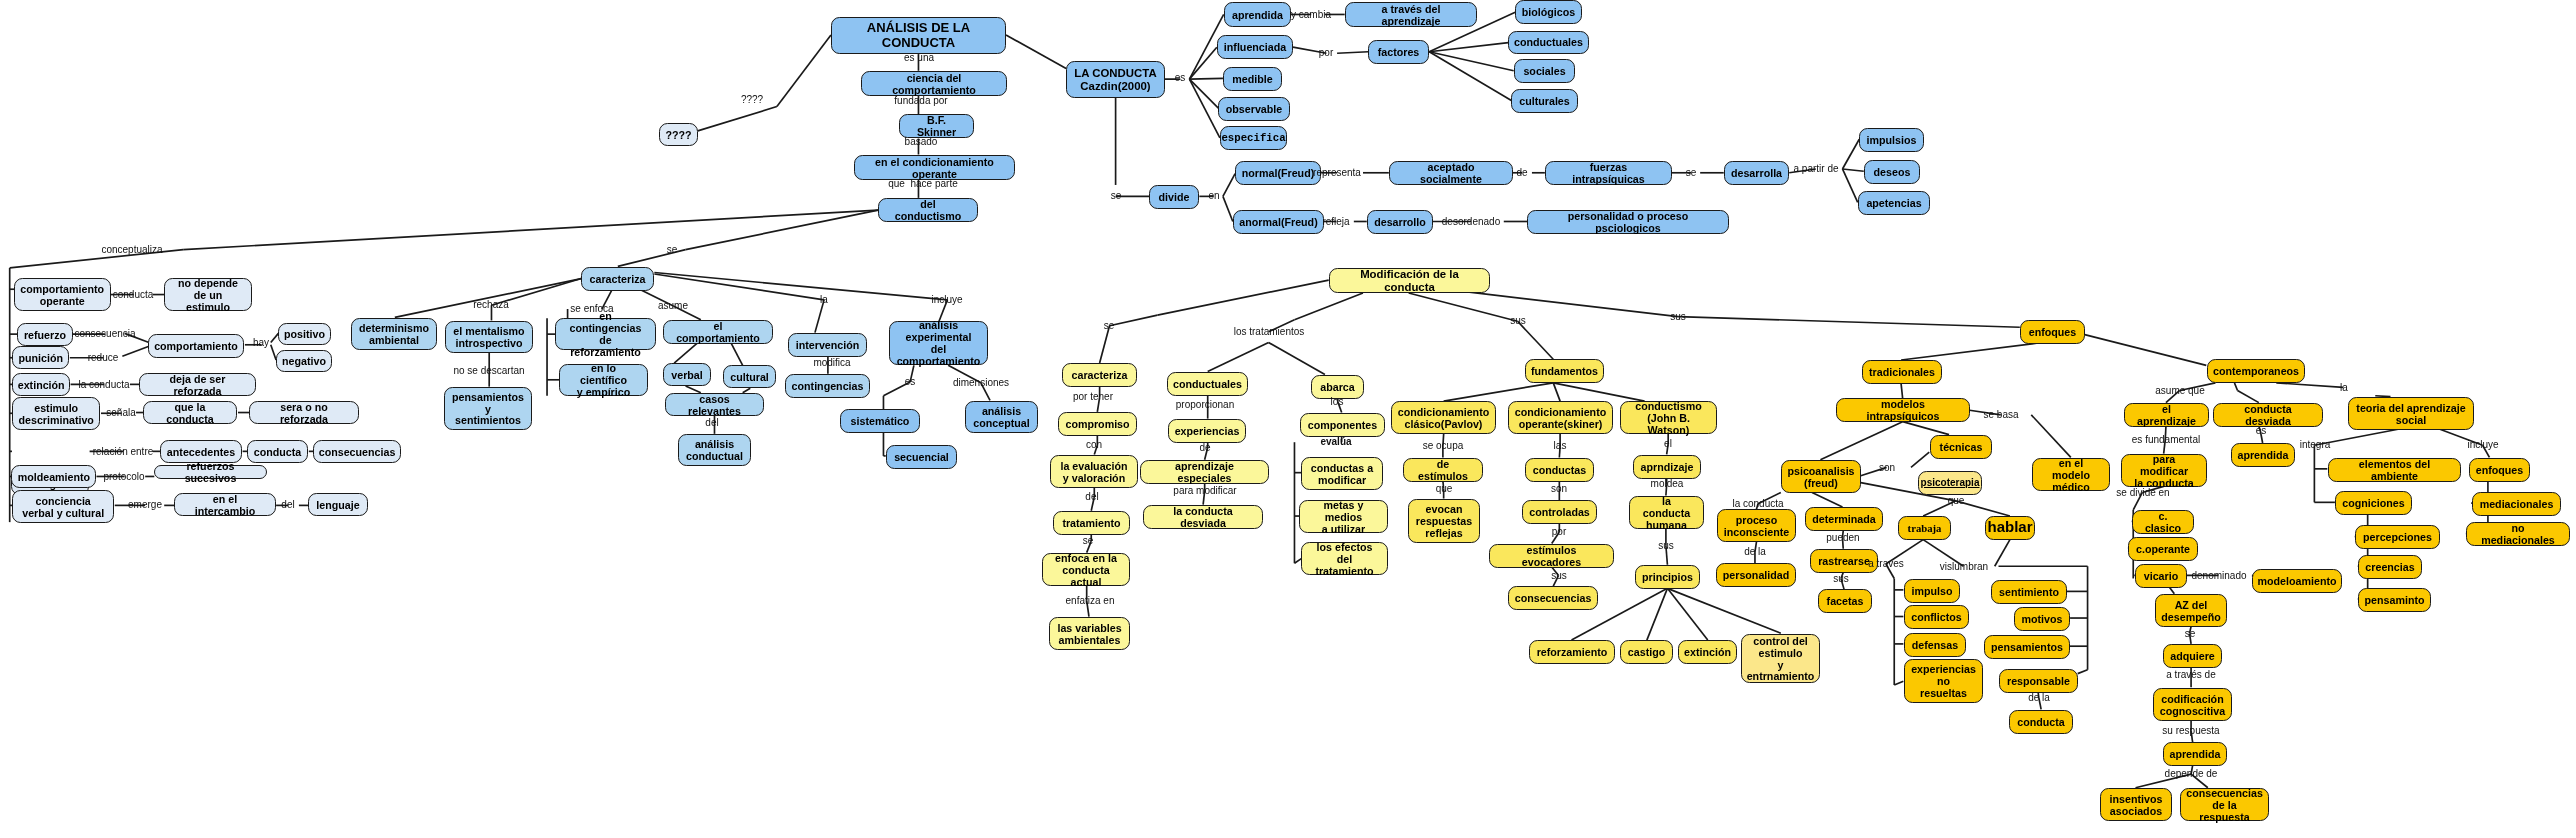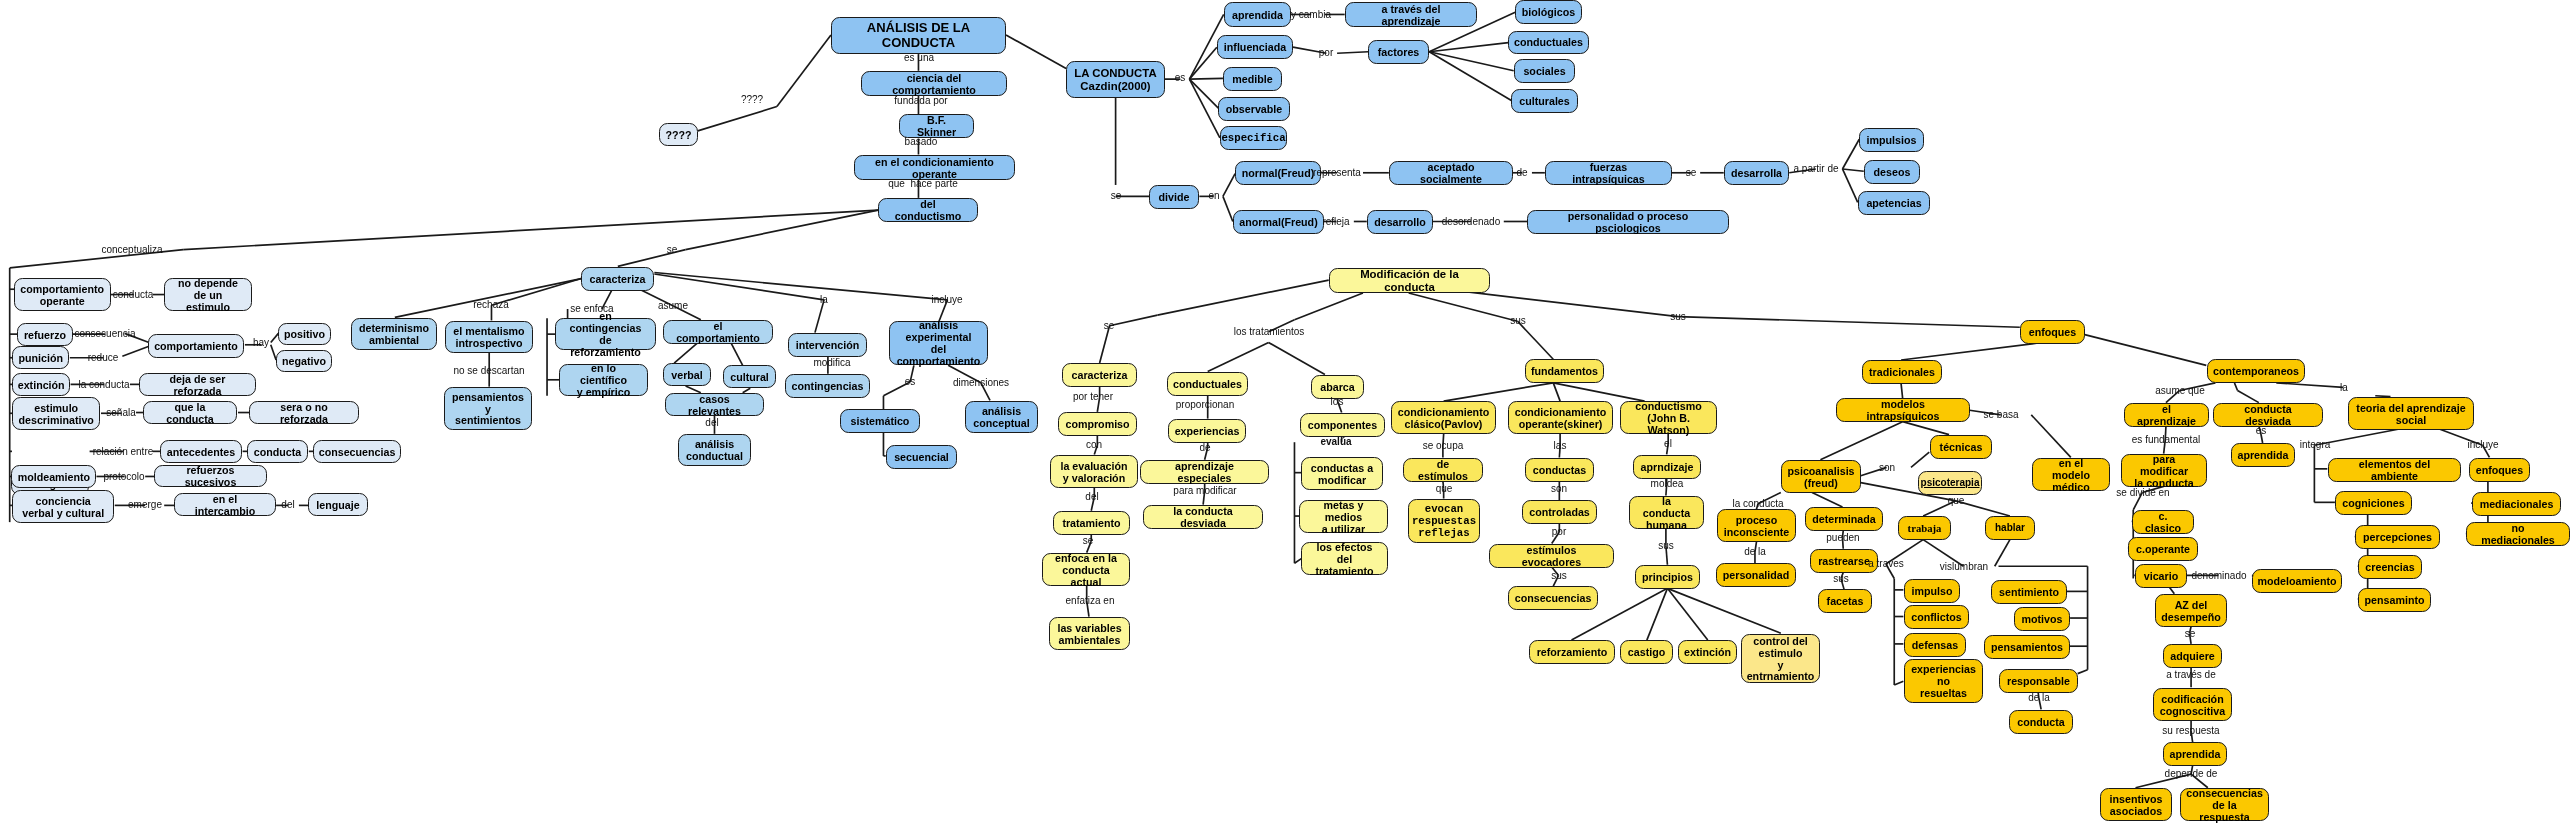--- a/index.html
+++ b/index.html
@@ -319,21 +319,21 @@
       <div class="node c-bluepale" style="left: 139px; top: 373px; width: 117px; height: 23px; font-size: 10.7px;">deja de ser reforzada</div>
       <div class="node c-bluepale" style="left: 12.2px; top: 397px; width: 88px; height: 33px; font-size: 10.7px;">estimulo
 descriminativo</div>
       <div class="node c-bluepale" style="left: 143px; top: 401px; width: 94px; height: 23px; font-size: 10.7px;">que la conducta</div>
       <div class="node c-bluepale" style="left: 249px; top: 401px; width: 110px; height: 23px; font-size: 10.7px;">sera o no reforzada</div>
       <div class="node c-bluepale" style="left: 11.4px; top: 440px; width: 78px; height: 23px; font-size: 10.7px; margin-top: 32px;">contingencia</div>
       <div class="node c-bluepale" style="left: 160px; top: 440px; width: 82px; height: 23px; font-size: 10.7px;">antecedentes</div>
       <div class="node c-bluepale" style="left: 247px; top: 440px; width: 61px; height: 23px; font-size: 10.7px;">conducta</div>
       <div class="node c-bluepale" style="left: 313px; top: 440px; width: 88px; height: 23px; font-size: 10.7px;">consecuencias</div>
       <div class="node c-bluepale" style="left: 11.4px; top: 465px; width: 85px; height: 23px; font-size: 10.7px;">moldeamiento</div>
-      <div class="node c-bluepale" style="left: 154px; top: 465px; width: 113px; height: 22px; font-size: 10.7px;">refuerzos sucesivos</div>
+      <div class="node c-bluepale" style="left: 154px; top: 465px; width: 113px; height: 14px; font-size: 10.7px;">refuerzos sucesivos</div>
       <div class="node c-bluepale" style="left: 12.2px; top: 490px; width: 102px; height: 33px; font-size: 10.7px;">conciencia
 verbal y cultural</div>
       <div class="node c-bluepale" style="left: 174px; top: 493px; width: 102px; height: 23px; font-size: 10.7px;">en el intercambio</div>
       <div class="node c-bluepale" style="left: 308px; top: 493px; width: 60px; height: 23px; font-size: 10.7px;">lenguaje</div>
       <div class="node c-bluemid" style="left: 581px; top: 267px; width: 73px; height: 23.6px; font-size: 10.7px;">caracteriza</div>
       <div class="node c-bluemid" style="left: 351px; top: 318px; width: 86px; height: 32px; font-size: 10.7px;">determinismo
 ambiental</div>
       <div class="node c-bluemid" style="left: 445px; top: 321px; width: 88px; height: 32px; font-size: 10.7px;">el mentalismo
 introspectivo</div>
       <div class="node c-bluemid" style="left: 444px; top: 387px; width: 88px; height: 43px; font-size: 10.7px;">pensamientos
@@ -377,21 +377,21 @@
       <div class="node c-ylpale" style="left: 1301px; top: 457px; width: 82px; height: 33px; font-size: 10.7px;">conductas a
 modificar</div>
       <div class="node c-ylpale" style="left: 1299px; top: 500px; width: 89px; height: 33px; font-size: 10.7px;">metas  y medios
 a utilizar</div>
       <div class="node c-ylpale" style="left: 1301px; top: 542px; width: 87px; height: 33px; font-size: 10.7px;">los efectos del
 tratamiento</div>
       <div class="node c-ylmid" style="left: 1525px; top: 359px; width: 79px; height: 23.6px; font-size: 10.7px;">fundamentos</div>
       <div class="node c-ylmid" style="left: 1391px; top: 401px; width: 105px; height: 33px; font-size: 10.7px;">condicionamiento
 clásico(Pavlov)</div>
       <div class="node c-ylmid" style="left: 1403px; top: 458px; width: 80px; height: 23.6px; font-size: 10.7px;">de estímulos</div>
-      <div class="node c-ylmid" style="left: 1408px; top: 499px; width: 72px; height: 44px; font-size: 10.7px; font-family: Liberation Mono, monospace;">evocan
+      <div class="node c-ylmid" style="left: 1408px; top: 499px; width: 72px; height: 44px; font-size: 10.7px;">evocan
 respuestas
 reflejas</div>
       <div class="node c-ylmid" style="left: 1508px; top: 401px; width: 105px; height: 33px; font-size: 10.7px;">condicionamiento
 operante(skiner)</div>
       <div class="node c-ylmid" style="left: 1525px; top: 458px; width: 69px; height: 23.6px; font-size: 10.7px;">conductas</div>
       <div class="node c-ylmid" style="left: 1522px; top: 500px; width: 75px; height: 23.6px; font-size: 10.7px;">controladas</div>
       <div class="node c-ylmid" style="left: 1489px; top: 544px; width: 125px; height: 23.6px; font-size: 10.7px;">estímulos evocadores</div>
       <div class="node c-ylmid" style="left: 1508px; top: 586px; width: 90px; height: 23.6px; font-size: 10.7px;">consecuencias</div>
       <div class="node c-ylmid" style="left: 1620px; top: 401px; width: 97px; height: 33px; font-size: 10.7px;">conductismo
 (John B. Watson)</div>
@@ -415,21 +415,21 @@
       <div class="node c-ylsoft" style="left: 1918px; top: 471px; width: 64px; height: 23.6px; font-size: 10px; text-decoration: underline;">psicoterapia</div>
       <div class="node c-yldeep" style="left: 2032px; top: 458px; width: 78px; height: 33px; font-size: 10.7px;">en el modelo
 médico</div>
       <div class="node c-yldeep" style="left: 1717px; top: 509px; width: 79px; height: 33px; font-size: 10.7px;">proceso
 inconsciente</div>
       <div class="node c-yldeep" style="left: 1716px; top: 563px; width: 80px; height: 23.6px; font-size: 10.7px;">personalidad</div>
       <div class="node c-yldeep" style="left: 1805px; top: 507px; width: 78px; height: 23.6px; font-size: 10.7px;">determinada</div>
       <div class="node c-yldeep" style="left: 1810px; top: 549px; width: 68px; height: 23.6px; font-size: 10.7px;">rastrearse</div>
       <div class="node c-yldeep" style="left: 1818px; top: 589px; width: 54px; height: 23.6px; font-size: 10.7px;">facetas</div>
       <div class="node c-yldeep" style="left: 1898px; top: 516px; width: 53px; height: 23.6px; font-size: 10.7px; font-family: Liberation Serif, serif;">trabaja</div>
-      <div class="node c-yldeep" style="left: 1985px; top: 516px; width: 50px; height: 23.6px; font-size: 10px;">hablar</div>
+      <div class="node c-yldeep" style="left: 1985px; top: 516px; width: 50px; height: 23.6px; font-size: 15px;">hablar</div>
       <div class="node c-yldeep" style="left: 1904px; top: 579px; width: 56px; height: 23.6px; font-size: 10.7px;">impulso</div>
       <div class="node c-yldeep" style="left: 1904px; top: 605px; width: 65px; height: 23.6px; font-size: 10.7px;">conflictos</div>
       <div class="node c-yldeep" style="left: 1904px; top: 633px; width: 62px; height: 23.6px; font-size: 10.7px;">defensas</div>
       <div class="node c-yldeep" style="left: 1904px; top: 659px; width: 79px; height: 44px; font-size: 10.7px;">experiencias
 no
 resueltas</div>
       <div class="node c-yldeep" style="left: 1991px; top: 580px; width: 76px; height: 23.6px; font-size: 10.7px;">sentimiento</div>
       <div class="node c-yldeep" style="left: 2014px; top: 607px; width: 56px; height: 23.6px; font-size: 10.7px;">motivos</div>
       <div class="node c-yldeep" style="left: 1984px; top: 635px; width: 86px; height: 23.6px; font-size: 10.7px;">pensamientos</div>
       <div class="node c-yldeep" style="left: 1999px; top: 669px; width: 79px; height: 23.6px; font-size: 10.7px;">responsable</div>

